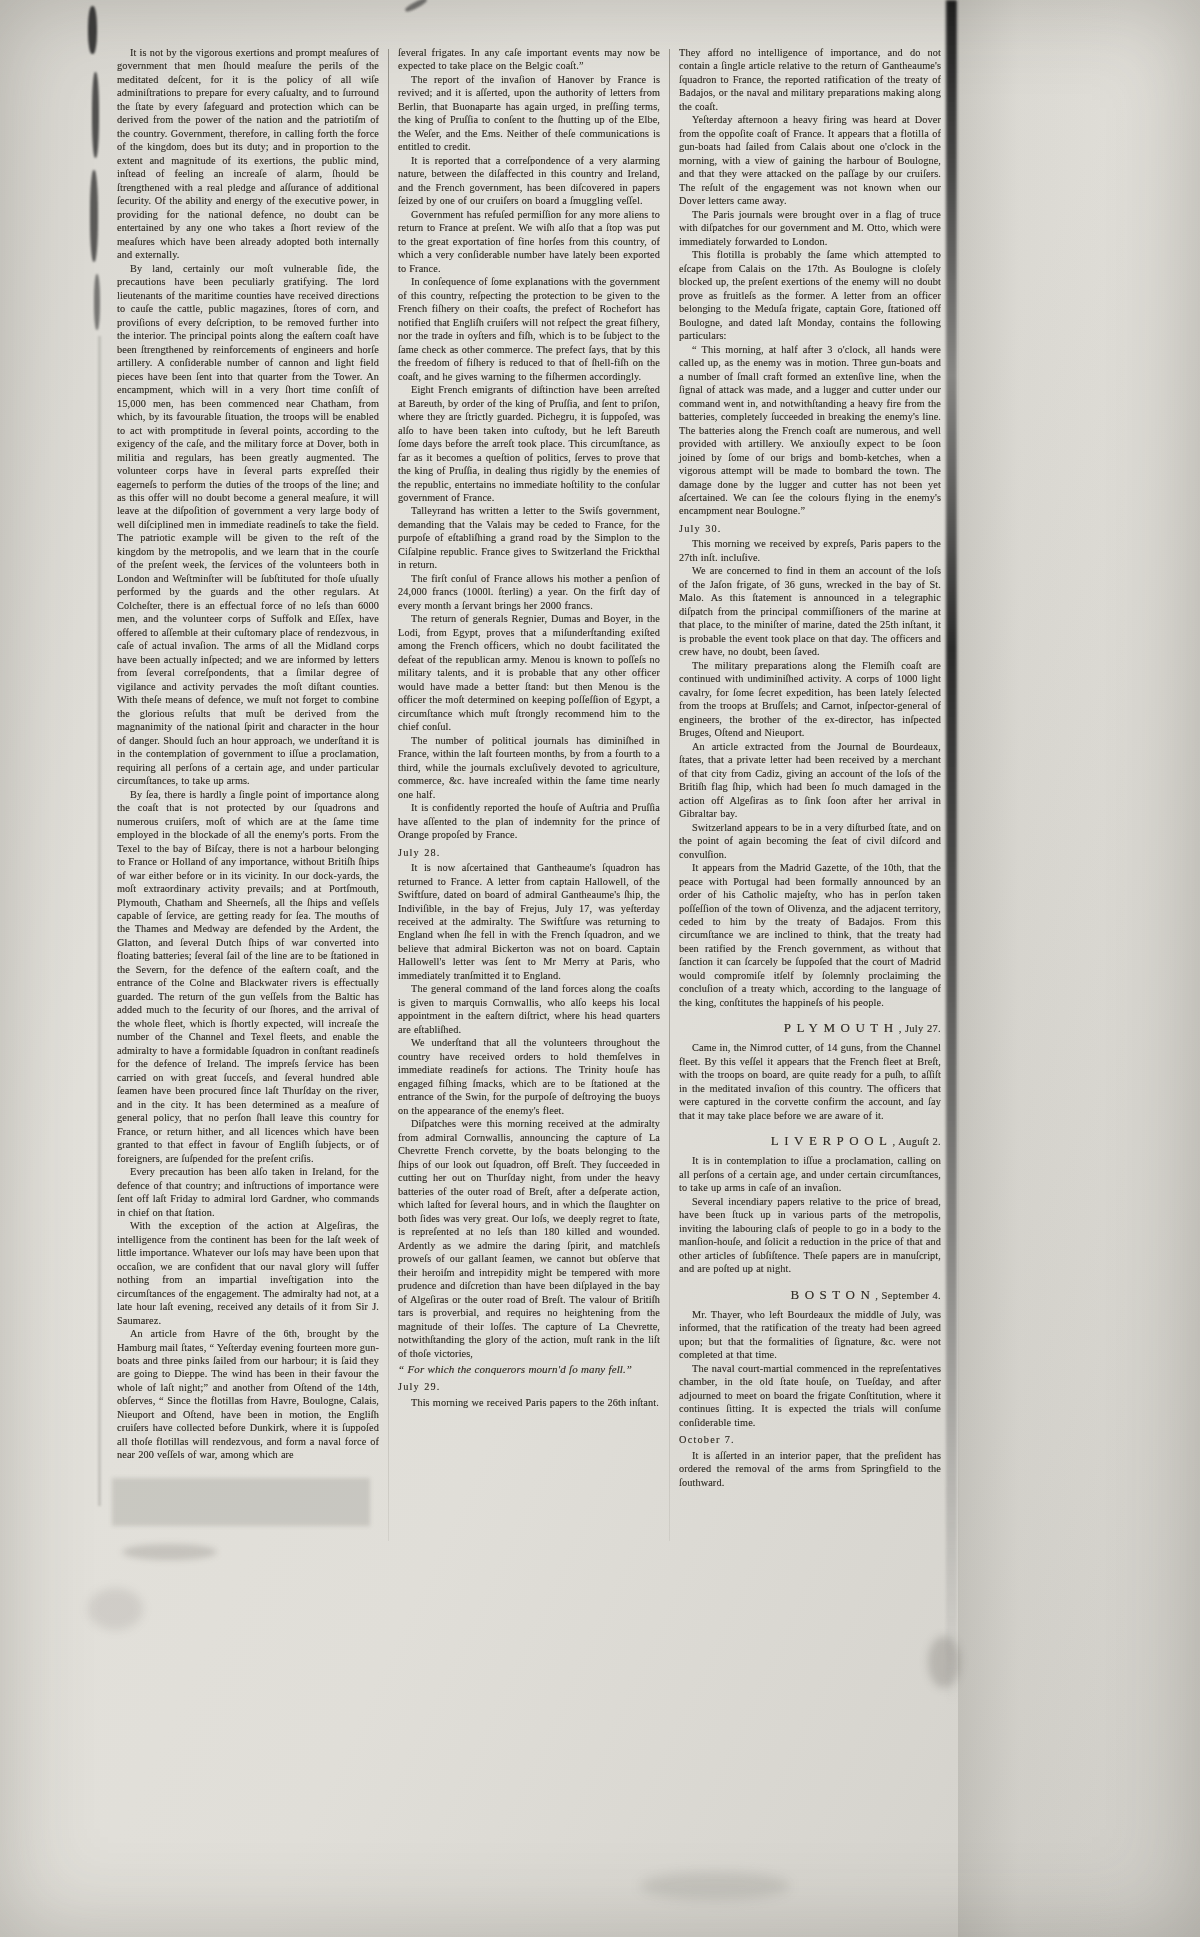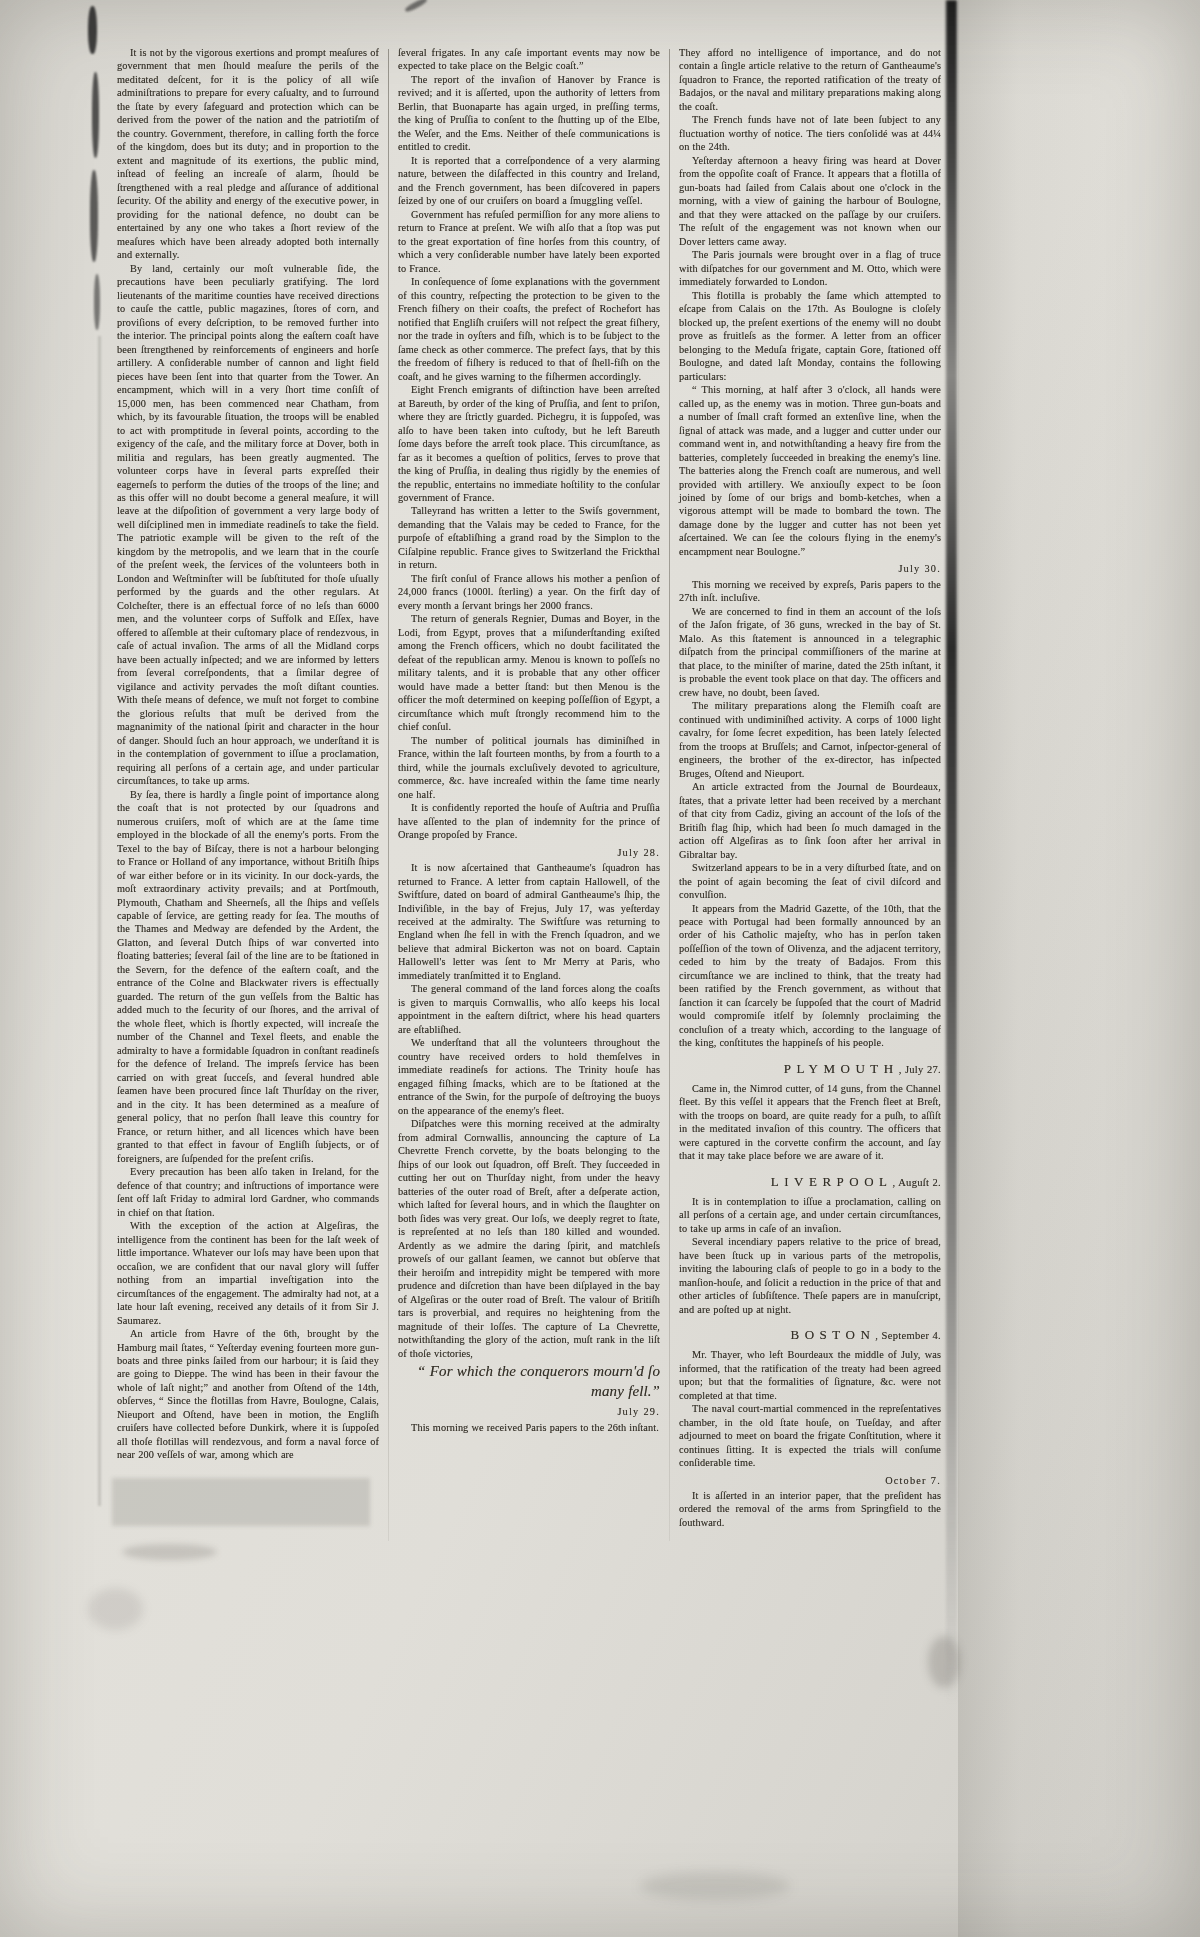--- a/index.html
+++ b/index.html
@@ -20,25 +20,25 @@
   .col {
     flex:1 1 0; padding:0 9px; overflow:hidden;
     color:#343028;
     font-size:10.3px; line-height:1.31; letter-spacing:.1px; word-spacing:.4px;
     text-align:justify;
     text-shadow:0 0 .35px rgba(70,64,52,.55);
   }
   .colrule { width:1px; margin-top:3px; background:linear-gradient(180deg,rgba(92,88,78,.55) 0%,rgba(92,88,78,.42) 70%,rgba(92,88,78,.1) 100%); }
   .para { text-indent:13px; margin:0; }
   .para.noindent { text-indent:0; }
-  .date-head { text-align:right; letter-spacing:1.2px; margin:4px 0 2px; }
+  .date-head { text-align:left; letter-spacing:1.2px; margin:4px 0 2px; }
   .dateline { text-align:right; margin:10px 0 5px; white-space:nowrap; }
   .dateline-city { font-size:13px; letter-spacing:5.5px; }
   .dateline-rest { font-size:10.5px; letter-spacing:.3px; }
-  .verse-quote { text-align:right; font-style:italic; margin:2px 0 3px; font-size:15px; }
+  .verse-quote { text-align:left; font-style:italic; margin:2px 0 3px; font-size:11px; }
 
   
   .artifact { position:absolute; pointer-events:none; }
   .streak-right {
     left:946px; top:0; width:11px; height:1705px; filter:blur(1.4px);
     background:linear-gradient(180deg,
       rgba(14,14,14,.92) 0%, rgba(28,28,28,.78) 10%, rgba(45,45,45,.5) 22%,
       rgba(18,18,18,.88) 38%, rgba(30,30,30,.72) 55%, rgba(48,48,48,.5) 72%,
       rgba(85,85,85,.28) 86%, rgba(135,135,135,.12) 96%, rgba(160,160,160,0) 100%);
   }
@@ -88,21 +88,20 @@
         <p class="para">The general command of the land forces along the coaſts is given to marquis Cornwallis, who alſo keeps his local appointment in the eaſtern diſtrict, where his head quarters are eſtabliſhed.</p>
         <p class="para">We underſtand that all the volunteers throughout the country have received orders to hold themſelves in immediate readineſs for actions. The Trinity houſe has engaged fiſhing ſmacks, which are to be ſtationed at the entrance of the Swin, for the purpoſe of deſtroying the buoys on the appearance of the enemy's fleet.</p>
         <p class="para">Diſpatches were this morning received at the admiralty from admiral Cornwallis, announcing the capture of La Chevrette French corvette, by the boats belonging to the ſhips of our look out ſquadron, off Breſt. They ſucceeded in cutting her out on Thurſday night, from under the heavy batteries of the outer road of Breſt, after a deſperate action, which laſted for ſeveral hours, and in which the ſlaughter on both ſides was very great. Our loſs, we deeply regret to ſtate, is repreſented at no leſs than 180 killed and wounded. Ardently as we admire the daring ſpirit, and matchleſs proweſs of our gallant ſeamen, we cannot but obſerve that their heroiſm and intrepidity might be tempered with more prudence and diſcretion than have been diſplayed in the bay of Algeſiras or the outer road of Breſt. The valour of Britiſh tars is proverbial, and requires no heightening from the magnitude of their loſſes. The capture of La Chevrette, notwithſtanding the glory of the action, muſt rank in the liſt of thoſe victories,</p>
         <div class="verse-quote">“ For which the conquerors mourn'd ſo many fell.”</div>
         <div class="date-head">July 29.</div>
         <p class="para">This morning we received Paris papers to the 26th inſtant.</p>
       </div>
     <div class="colrule"></div>
     <div class="col">
         <p class="para noindent">They afford no intelligence of importance, and do not contain a ſingle article relative to the return of Gantheaume's ſquadron to France, the reported ratification of the treaty of Badajos, or the naval and military preparations making along the coaſt.</p>
-        <p class="para">The French funds have not of late been ſubject to any fluctuation worthy of notice. The tiers conſolidé was at 44¼ on the 24th.</p>
         <p class="para">Yeſterday afternoon a heavy firing was heard at Dover from the oppoſite coaſt of France. It appears that a flotilla of gun-boats had ſailed from Calais about one o'clock in the morning, with a view of gaining the harbour of Boulogne, and that they were attacked on the paſſage by our cruiſers. The reſult of the engagement was not known when our Dover letters came away.</p>
         <p class="para">The Paris journals were brought over in a flag of truce with diſpatches for our government and M. Otto, which were immediately forwarded to London.</p>
         <p class="para">This flotilla is probably the ſame which attempted to eſcape from Calais on the 17th. As Boulogne is cloſely blocked up, the preſent exertions of the enemy will no doubt prove as fruitleſs as the former. A letter from an officer belonging to the Meduſa frigate, captain Gore, ſtationed off Boulogne, and dated laſt Monday, contains the following particulars:</p>
         <p class="para">“ This morning, at half after 3 o'clock, all hands were called up, as the enemy was in motion. Three gun-boats and a number of ſmall craft formed an extenſive line, when the ſignal of attack was made, and a lugger and cutter under our command went in, and notwithſtanding a heavy fire from the batteries, completely ſucceeded in breaking the enemy's line. The batteries along the French coaſt are numerous, and well provided with artillery. We anxiouſly expect to be ſoon joined by ſome of our brigs and bomb-ketches, when a vigorous attempt will be made to bombard the town. The damage done by the lugger and cutter has not been yet aſcertained. We can ſee the colours flying in the enemy's encampment near Boulogne.”</p>
         <div class="date-head">July 30.</div>
         <p class="para">This morning we received by expreſs, Paris papers to the 27th inſt. incluſive.</p>
         <p class="para">We are concerned to find in them an account of the loſs of the Jaſon frigate, of 36 guns, wrecked in the bay of St. Malo. As this ſtatement is announced in a telegraphic diſpatch from the principal commiſſioners of the marine at that place, to the miniſter of marine, dated the 25th inſtant, it is probable the event took place on that day. The officers and crew have, no doubt, been ſaved.</p>
         <p class="para">The military preparations along the Flemiſh coaſt are continued with undiminiſhed activity. A corps of 1000 light cavalry, for ſome ſecret expedition, has been lately ſelected from the troops at Bruſſels; and Carnot, inſpector-general of engineers, the brother of the ex-director, has inſpected Bruges, Oſtend and Nieuport.</p>
         <p class="para">An article extracted from the Journal de Bourdeaux, ſtates, that a private letter had been received by a merchant of that city from Cadiz, giving an account of the loſs of the Britiſh flag ſhip, which had been ſo much damaged in the action off Algeſiras as to ſink ſoon after her arrival in Gibraltar bay.</p>
         <p class="para">Switzerland appears to be in a very diſturbed ſtate, and on the point of again becoming the ſeat of civil diſcord and convulſion.</p>

